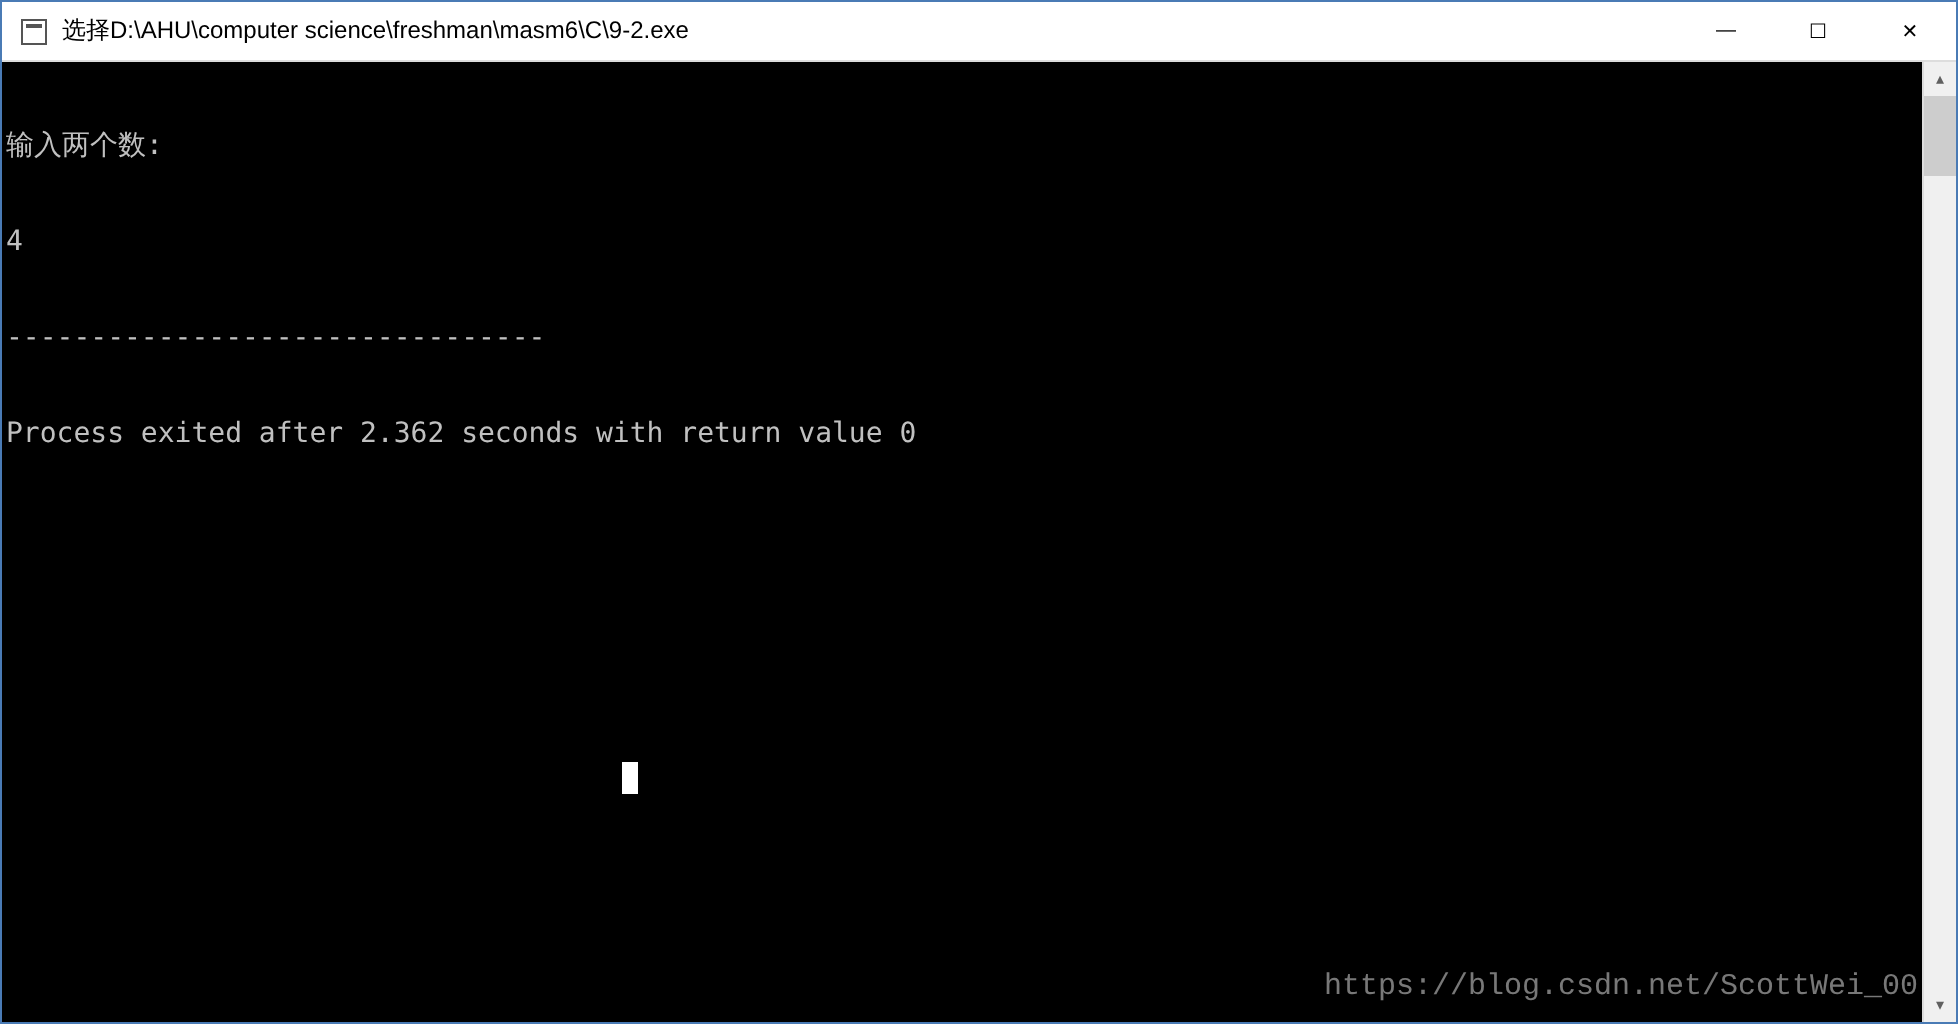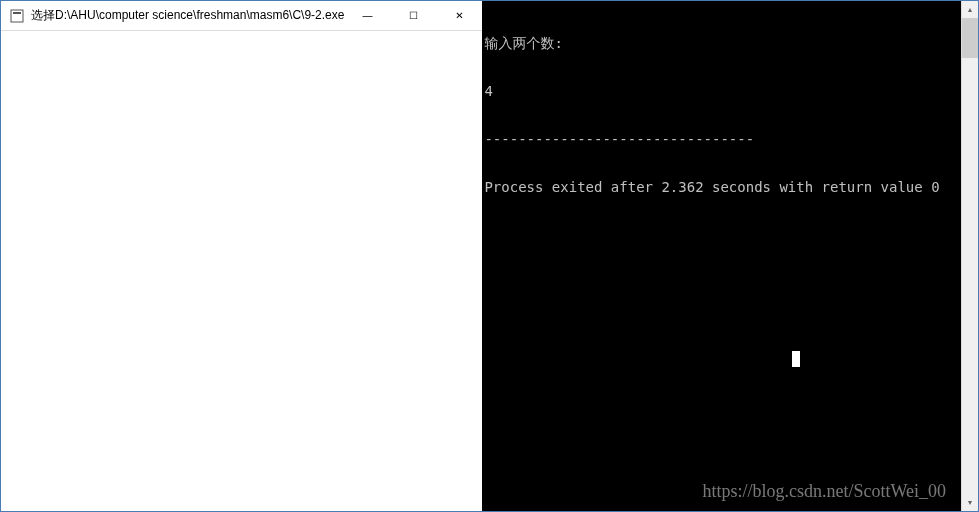--- a/index.html
+++ b/index.html
@@ -14,21 +14,21 @@
       font-family: "Segoe UI", Tahoma, sans-serif;
       overflow: hidden;
       position: relative;
     }
     .window {
       width: 979px;
       height: 512px;
       border: 1px solid #4a7bb5;
       background: #fff;
       display: flex;
-      flex-direction: row;
+      flex-direction: column;
     }
     .titlebar {
       height: 30px;
       background: #fff;
       display: flex;
       align-items: center;
       border-bottom: 1px solid #ddd;
     }
     .titlebar-icon {
       width: 16px;
@@ -116,24 +116,24 @@
     .scroll-thumb {
       position: absolute;
       top: 17px;
       width: 100%;
       height: 40px;
       background: #cdcdcd;
     }
     .watermark {
       position: absolute;
       bottom: 10px;
-      right: 33px;
+      right: 20px;
       color: rgba(200, 200, 200, 0.6);
-      font-size: 18px;
-      font-family: Liberation Serif, serif;
+      font-size: 15px;
+      font-family: Liberation Mono, monospace;
       pointer-events: none;
     }
   </style>
 </head>
 <body>
 
 <div class="window">
   <div class="titlebar">
     <div class="titlebar-icon">
       <svg viewBox="0 0 14 14">

